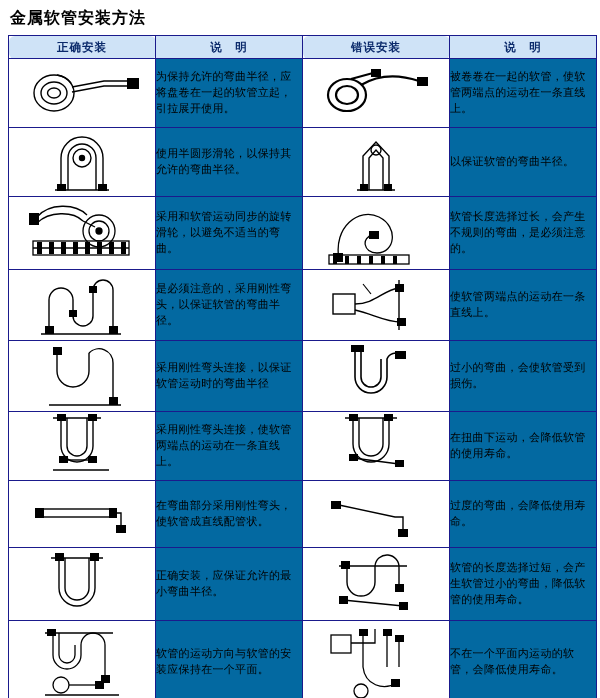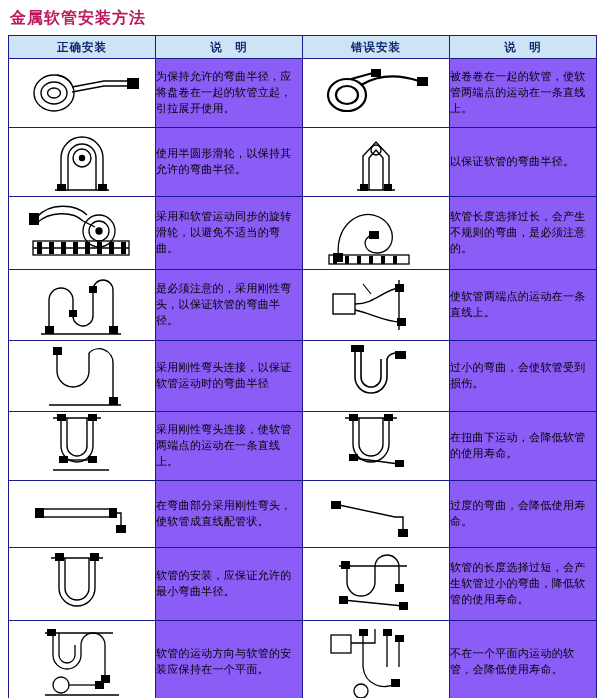--- a/index.html
+++ b/index.html
@@ -19,21 +19,21 @@
     height: 698px;
     position: relative;
     box-sizing: border-box;
     padding: 6px 8px 0 8px;
   }
   .title {
     font-size: 16px;
     font-weight: bold;
     letter-spacing: 1px;
     padding: 2px 0 6px 2px;
-    color: #be185d;
+    color: #000000;
   }
   table.main {
     border-collapse: collapse;
     width: 584px;
     table-layout: fixed;
     border: 1px solid #1a1a8c;
   }
   table.main td, table.main th {
     border: 1px solid #1a1a8c;
     padding: 0;
@@ -48,28 +48,28 @@
     text-align: center;
     letter-spacing: 1px;
   }
   td.img-cell {
     background: #ffffff;
     text-align: center;
     vertical-align: middle;
     padding: 2px 0;
   }
   td.txt-cell {
-    background: #8b5cf6;
+    background: #0369a1;
     font-size: 11px;
     line-height: 1.45;
     padding: 5px 7px;
     text-align: left;
     letter-spacing: 0.3px;
   }
-  .col-img { width: 146px; }
+  .col-img { width: 146px; border-radius: 6px; }
   .col-txt { width: 146px; }
   .drawing {
     width: 100%;
     height: 100%;
     display: block;
   }
   .row-h { height: 62px; }
 </style>
 </head>
 <body>
@@ -336,21 +336,21 @@
               <path d="M50 10 L50 40 A18 18 0 0 0 86 40 L86 10"></path>
               <path d="M56 10 L56 40 A12 12 0 0 0 80 40 L80 10"></path>
               <line x1="42" y1="10" x2="94" y2="10"></line>
             </g>
             <g fill="#000">
               <rect x="46" y="5" width="9" height="8"></rect>
               <rect x="81" y="5" width="9" height="8"></rect>
             </g>
           </svg>
         </td>
-        <td class="txt-cell">软管的安装，应保证允许的最小弯曲半径。</td>
+        <td class="txt-cell">正确安装，应保证允许的最小弯曲半径。</td>
         <td class="img-cell">
           <svg class="drawing" viewBox="0 0 146 72" xmlns="http://www.w3.org/2000/svg">
             <g stroke="#000" fill="none" stroke-width="1.4">
               <path d="M44 18 L44 34 A14 14 0 0 0 72 34 L72 18"></path>
               <path d="M72 18 A12 12 0 0 1 96 20 L96 40"></path>
               <line x1="36" y1="18" x2="104" y2="18"></line>
               <path d="M40 52 L100 58"></path>
             </g>
             <g fill="#000">
               <rect x="38" y="13" width="9" height="8"></rect>

